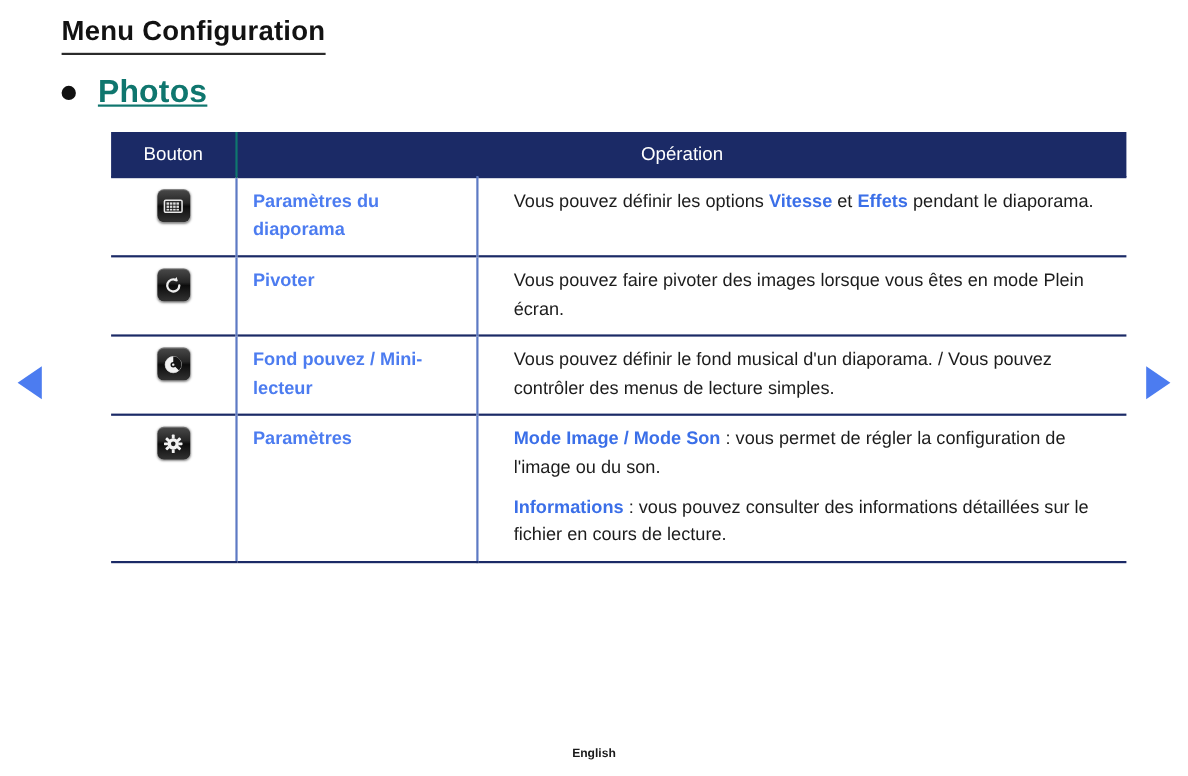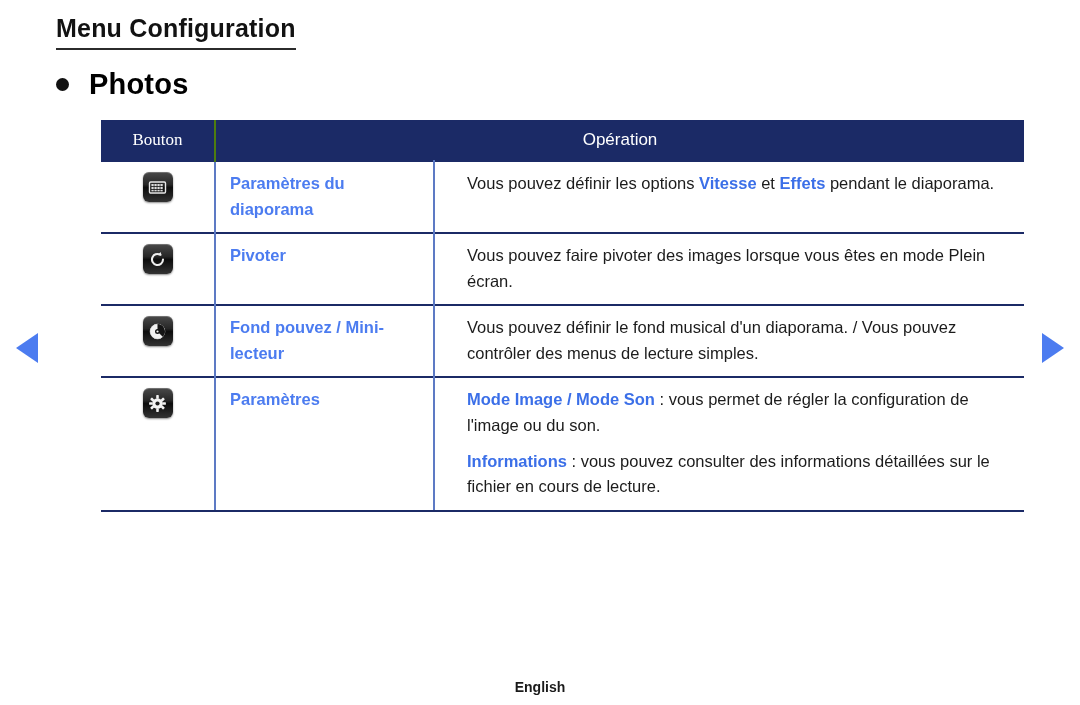--- a/index.html
+++ b/index.html
@@ -42,22 +42,23 @@
     width: 13px;
     height: 13px;
     border-radius: 50%;
     background: #111111;
     display: inline-block;
     flex: 0 0 auto;
   }
   .section-heading-text {
     font-size: 29px;
     font-weight: bold;
-    color: #000000;
+    color: #0f766e;
     letter-spacing: 0.2px;
+    text-decoration: underline;
   }
 
   
   .table-wrap {
     position: absolute;
     left: 101px;
     top: 120px;
     width: 923px;
   }
   table.spec {
@@ -73,22 +74,21 @@
     background: #1b2a66;
     color: #ffffff;
     font-size: 17px;
     font-weight: normal;
     height: 40px;
     padding: 0;
     text-align: center;
     vertical-align: middle;
   }
   thead th.th-btn {
-    border-right: 2px solid #4d7c0f;
-    font-family: Liberation Serif, serif;
+    border-right: 2px solid #0f766e;
   }
 
   tbody td {
     border-top: 2px solid #1b2a66;
     padding: 9px 0 10px 0;
     vertical-align: top;
     font-size: 16.5px;
     line-height: 1.55;
     color: #1c1c1c;
   }
@@ -157,21 +157,21 @@
     border-left: 22px solid #4c7cf0;
   }
 
   
   .footer-lang {
     position: absolute;
     left: 0;
     right: 0;
     top: 679px;
     text-align: center;
-    font-size: 14px;
+    font-size: 11px;
     font-weight: bold;
     color: #1a1a1a;
   }
 </style>
 </head>
 <body>
 
 <div class="page-title">Menu Configuration</div>
 
 <div class="section-heading">

